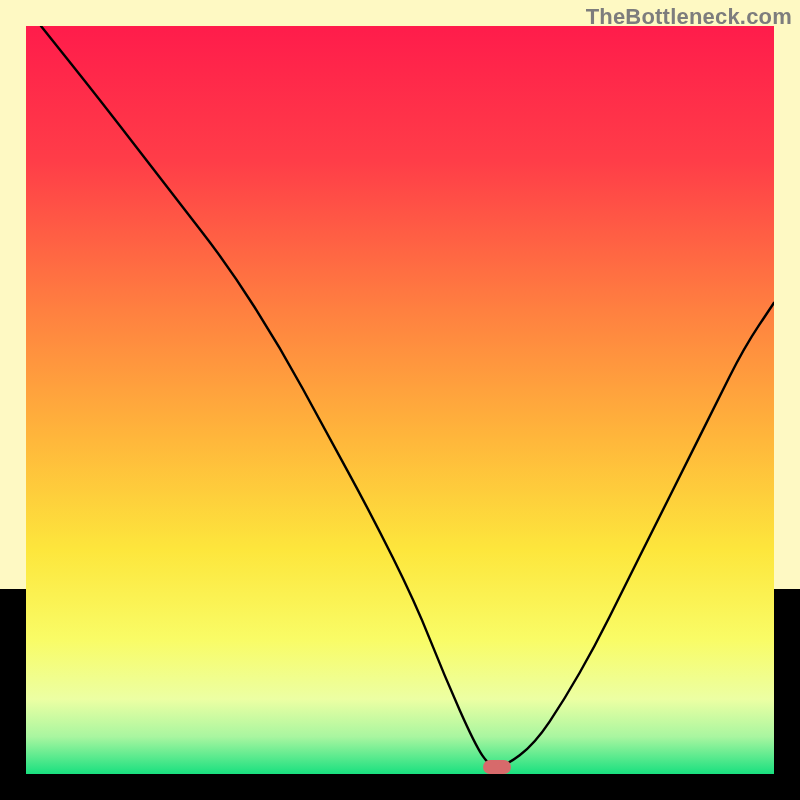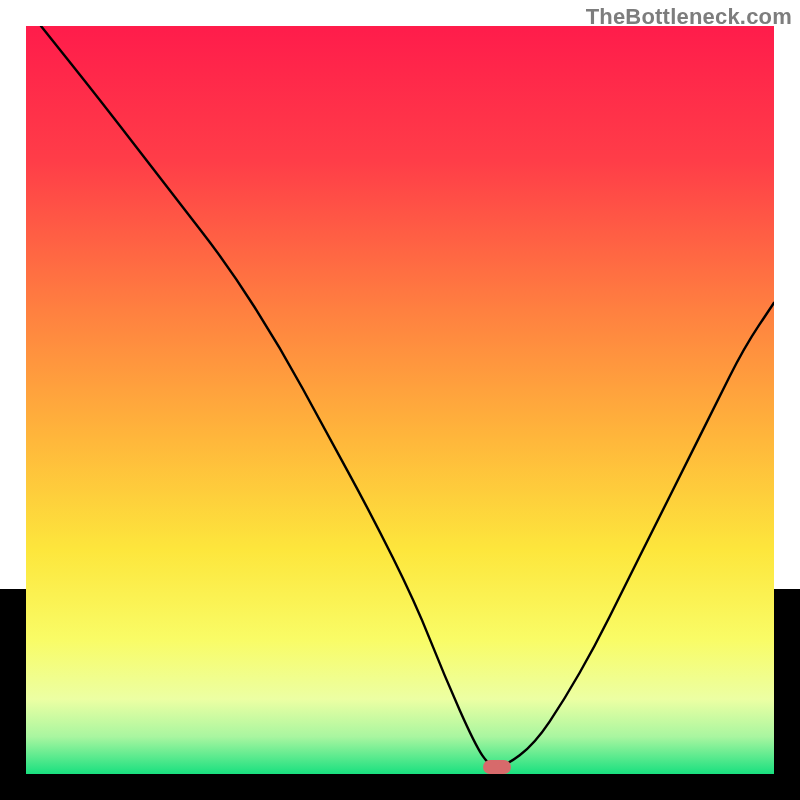--- a/index.html
+++ b/index.html
@@ -7,21 +7,21 @@
     padding: 0;
     width: 800px;
     height: 800px;
     background: #000;
     overflow: hidden;
   }
   .stage {
     position: relative;
     width: 800px;
     height: 589px;
-    background: #ffffff;
+    background: #fef9c3;
   }
   .plot-area {
     position: absolute;
     left: 26px;
     top: 26px;
     width: 748px;
     height: 748px;
     overflow: hidden;
   }
   .gradient-bg {

